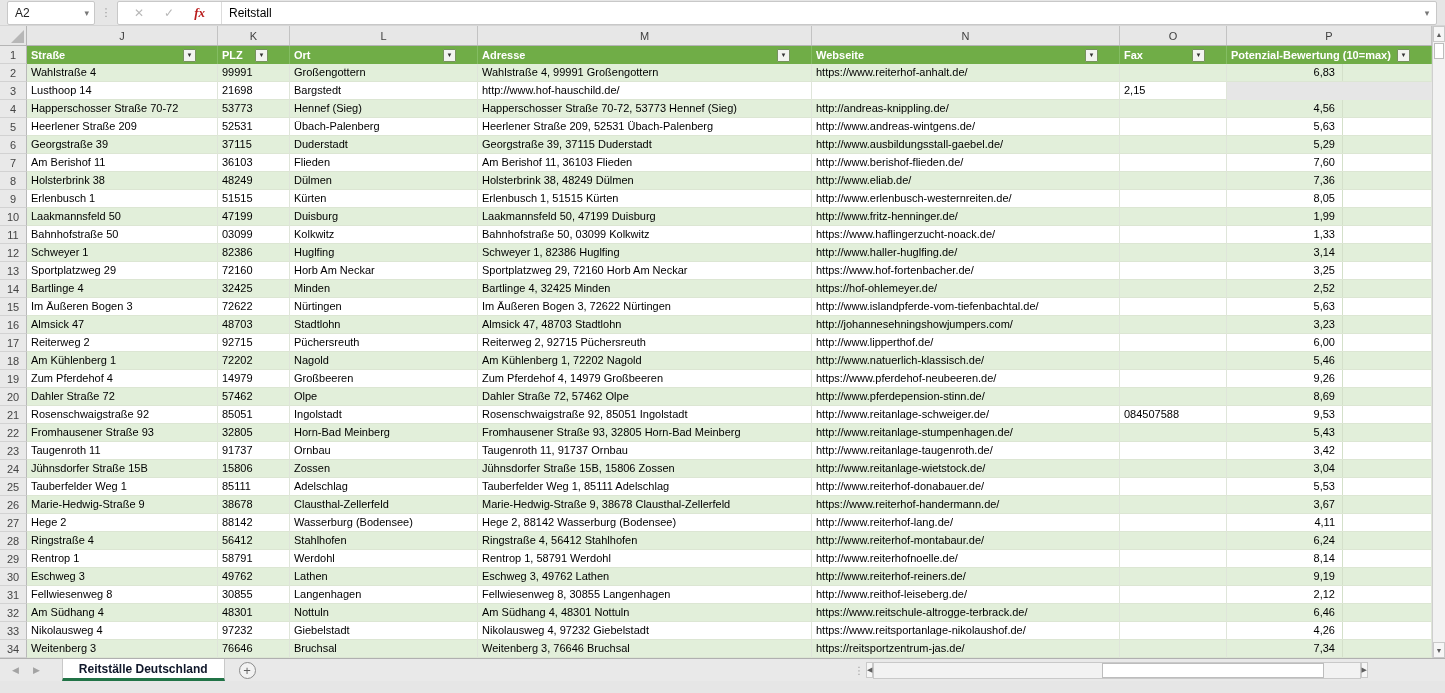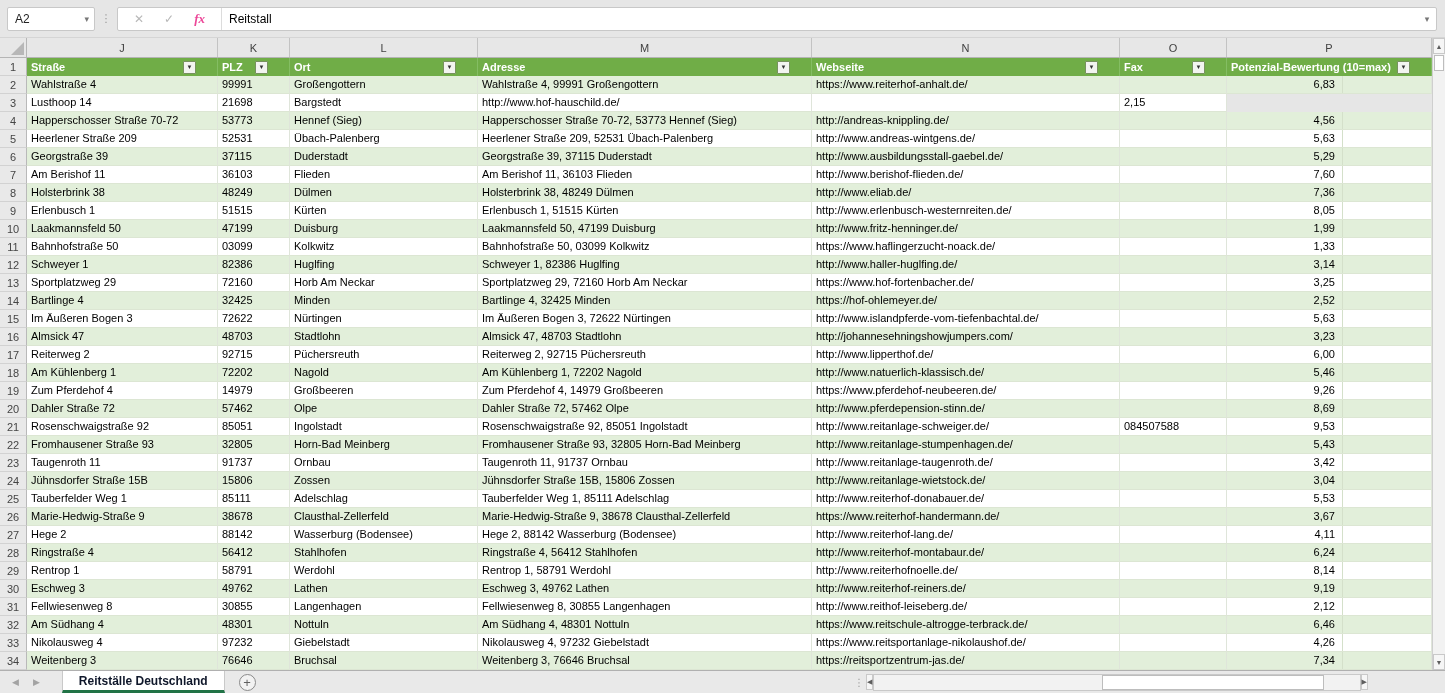--- a/index.html
+++ b/index.html
@@ -1,34 +1,34 @@
 <!DOCTYPE html>
 <html><head>
 <meta charset="utf-8">
 <style>
   * { margin:0; padding:0; box-sizing:border-box; }
   html,body { width:1445px; height:693px; overflow:hidden;
     font-family:"Liberation Sans", sans-serif; background:#e6e6e6; }
   .app { width:1445px; height:693px; display:flex; flex-direction:column; }
 
   
-  .formula-row { height:38px; background:#e6e6e6; display:flex; align-items:center;
+  .formula-row { height:26px; background:#e6e6e6; display:flex; align-items:center;
     padding:0 8px 0 7px; border-bottom:1px solid #d5d5d5; }
   .name-box { width:88px; height:24px; background:#fff; border:1px solid #c8c8c8;
     border-radius:2px; display:flex; align-items:center; font-size:12px; color:#222;
     padding-left:7px; }
   .name-box .nb-text { flex:1; }
   .nb-chevron { color:#777; font-size:9px; padding-right:5px; }
   .grip-dots { width:22px; text-align:center; color:#9a9a9a; font-size:11px; letter-spacing:0; }
   .fx-formula-wrap { flex:1; height:24px; background:#fff; border:1px solid #c8c8c8;
     border-radius:2px; display:flex; align-items:stretch; }
   .fx-group { width:104px; display:flex; align-items:center; justify-content:space-around;
     border-right:1px solid #dcdcdc; padding:0 6px; }
   .fxbtn { font-size:12px; color:#b8b8b8; cursor:default; }
-  .fxbtn.fx { color:#ec4899; font-style:italic; font-family:"Liberation Serif", serif;
+  .fxbtn.fx { color:#b91c1c; font-style:italic; font-family:"Liberation Serif", serif;
     font-size:13px; font-weight:bold; }
   .formula-input { flex:1; display:flex; align-items:center; font-size:12px; color:#000;
     padding-left:7px; }
   .fb-expand { width:18px; display:flex; align-items:center; justify-content:center;
     color:#777; font-size:9px; }
 
   
   .sheet-area { height:632px; display:flex; }
   .grid-col { width:1432px; }
   .grid-cols { display:grid; grid-template-columns:27px 191px 72px 188px 334px 308px 107px 205px; }

